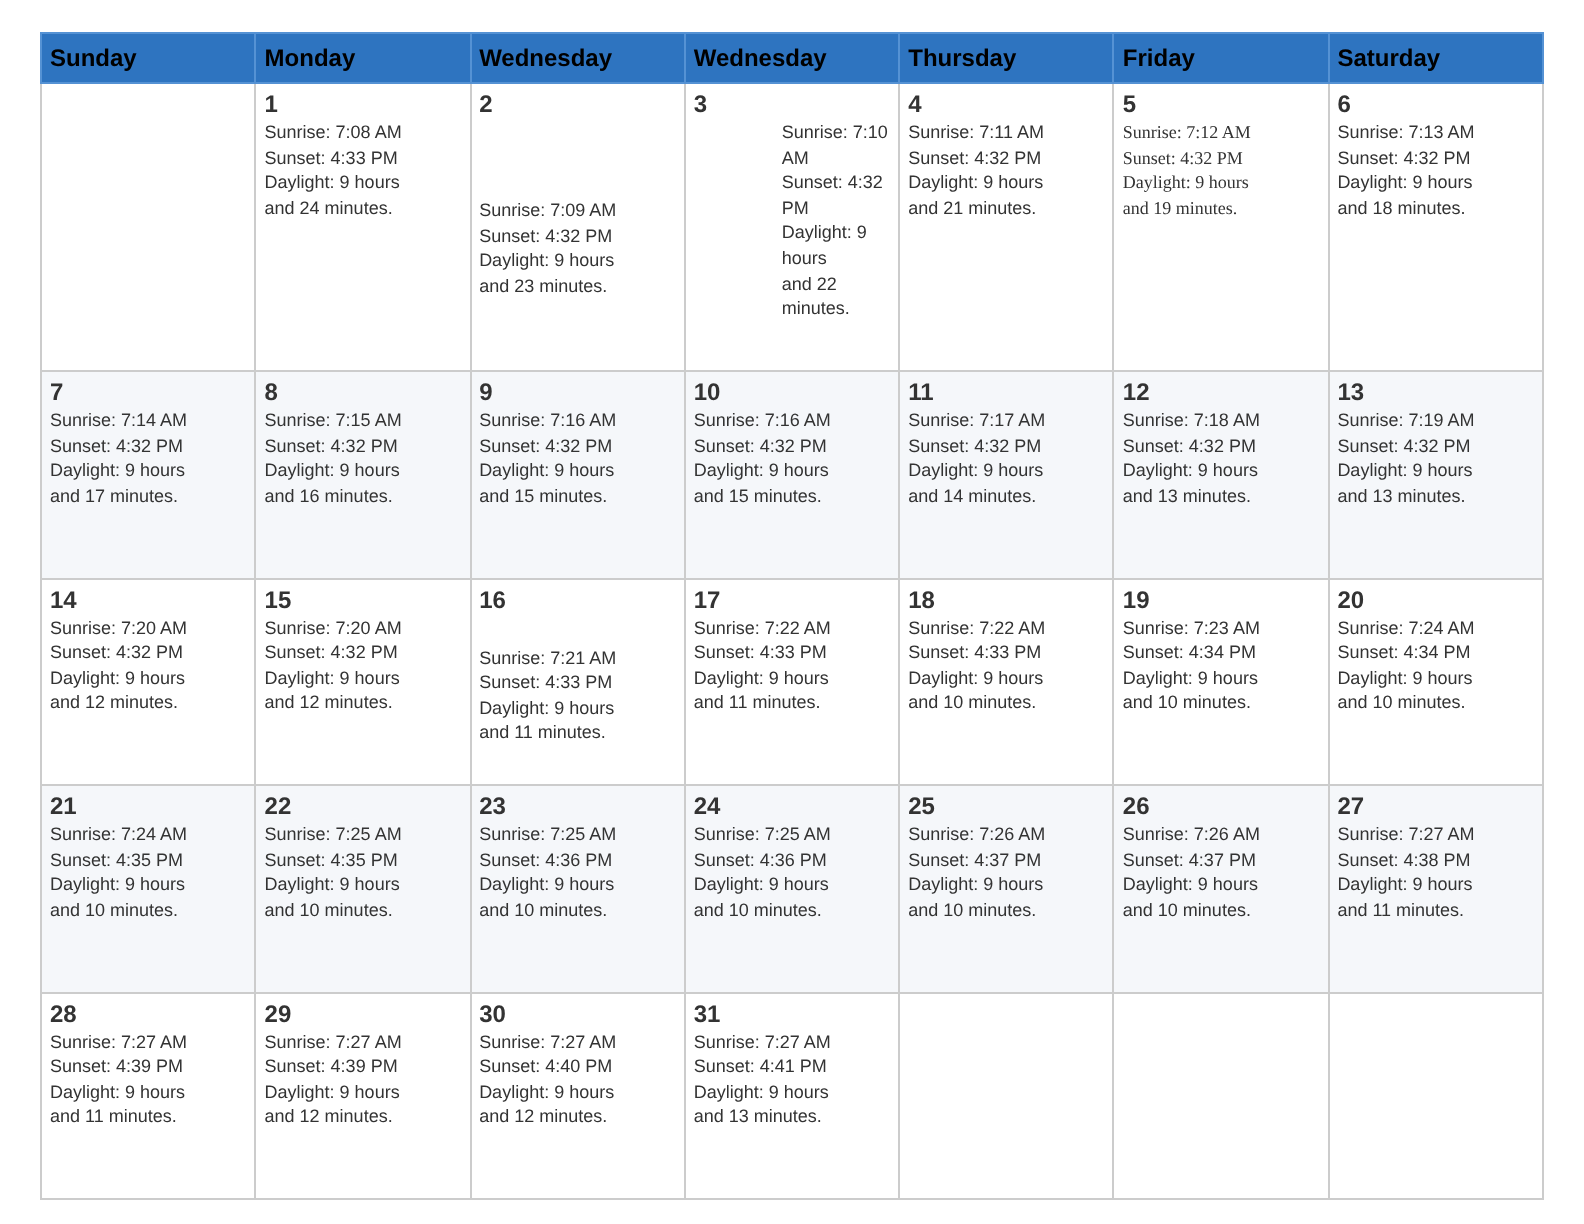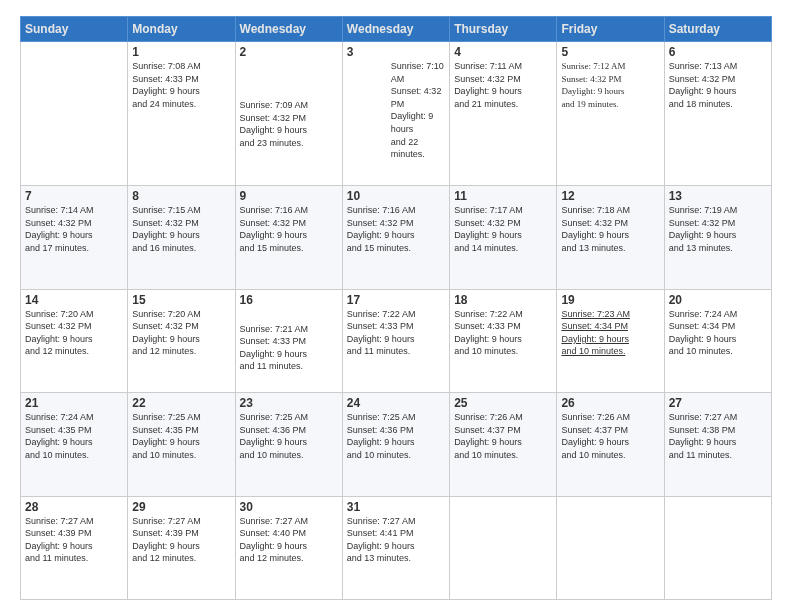--- a/index.html
+++ b/index.html
@@ -63,21 +63,21 @@
       margin-top: 2px;
     }
     .calendar {
       flex: 1;
       border-collapse: collapse;
       width: 100%;
       table-layout: fixed;
     }
     .calendar thead tr th {
       background-color: #2e74c0;
-      color: #e5e5e5;
+      color: #000000;
       font-size: 12px;
       font-weight: bold;
       padding: 5px 4px;
       text-align: left;
       border: 1px solid #5592d4;
     }
     .calendar tbody tr td {
       border: 1px solid #ccc;
       vertical-align: top;
       padding: 3px 4px;
@@ -250,21 +250,21 @@
           </td>
           <td>
             <span class="day-number">18</span>
             <div class="day-info" style="white-space: pre-line;">Sunrise: 7:22 AM
 Sunset: 4:33 PM
 Daylight: 9 hours
 and 10 minutes.</div>
           </td>
           <td>
             <span class="day-number">19</span>
-            <div class="day-info" style="white-space: pre-line; text-decoration: underline;">Sunrise: 7:23 AM
+            <div class="day-info" style="white-space: pre-line;">Sunrise: 7:23 AM
 Sunset: 4:34 PM
 Daylight: 9 hours
 and 10 minutes.</div>
           </td>
           <td>
             <span class="day-number">20</span>
             <div class="day-info" style="white-space: pre-line;">Sunrise: 7:24 AM
 Sunset: 4:34 PM
 Daylight: 9 hours
 and 10 minutes.</div>

